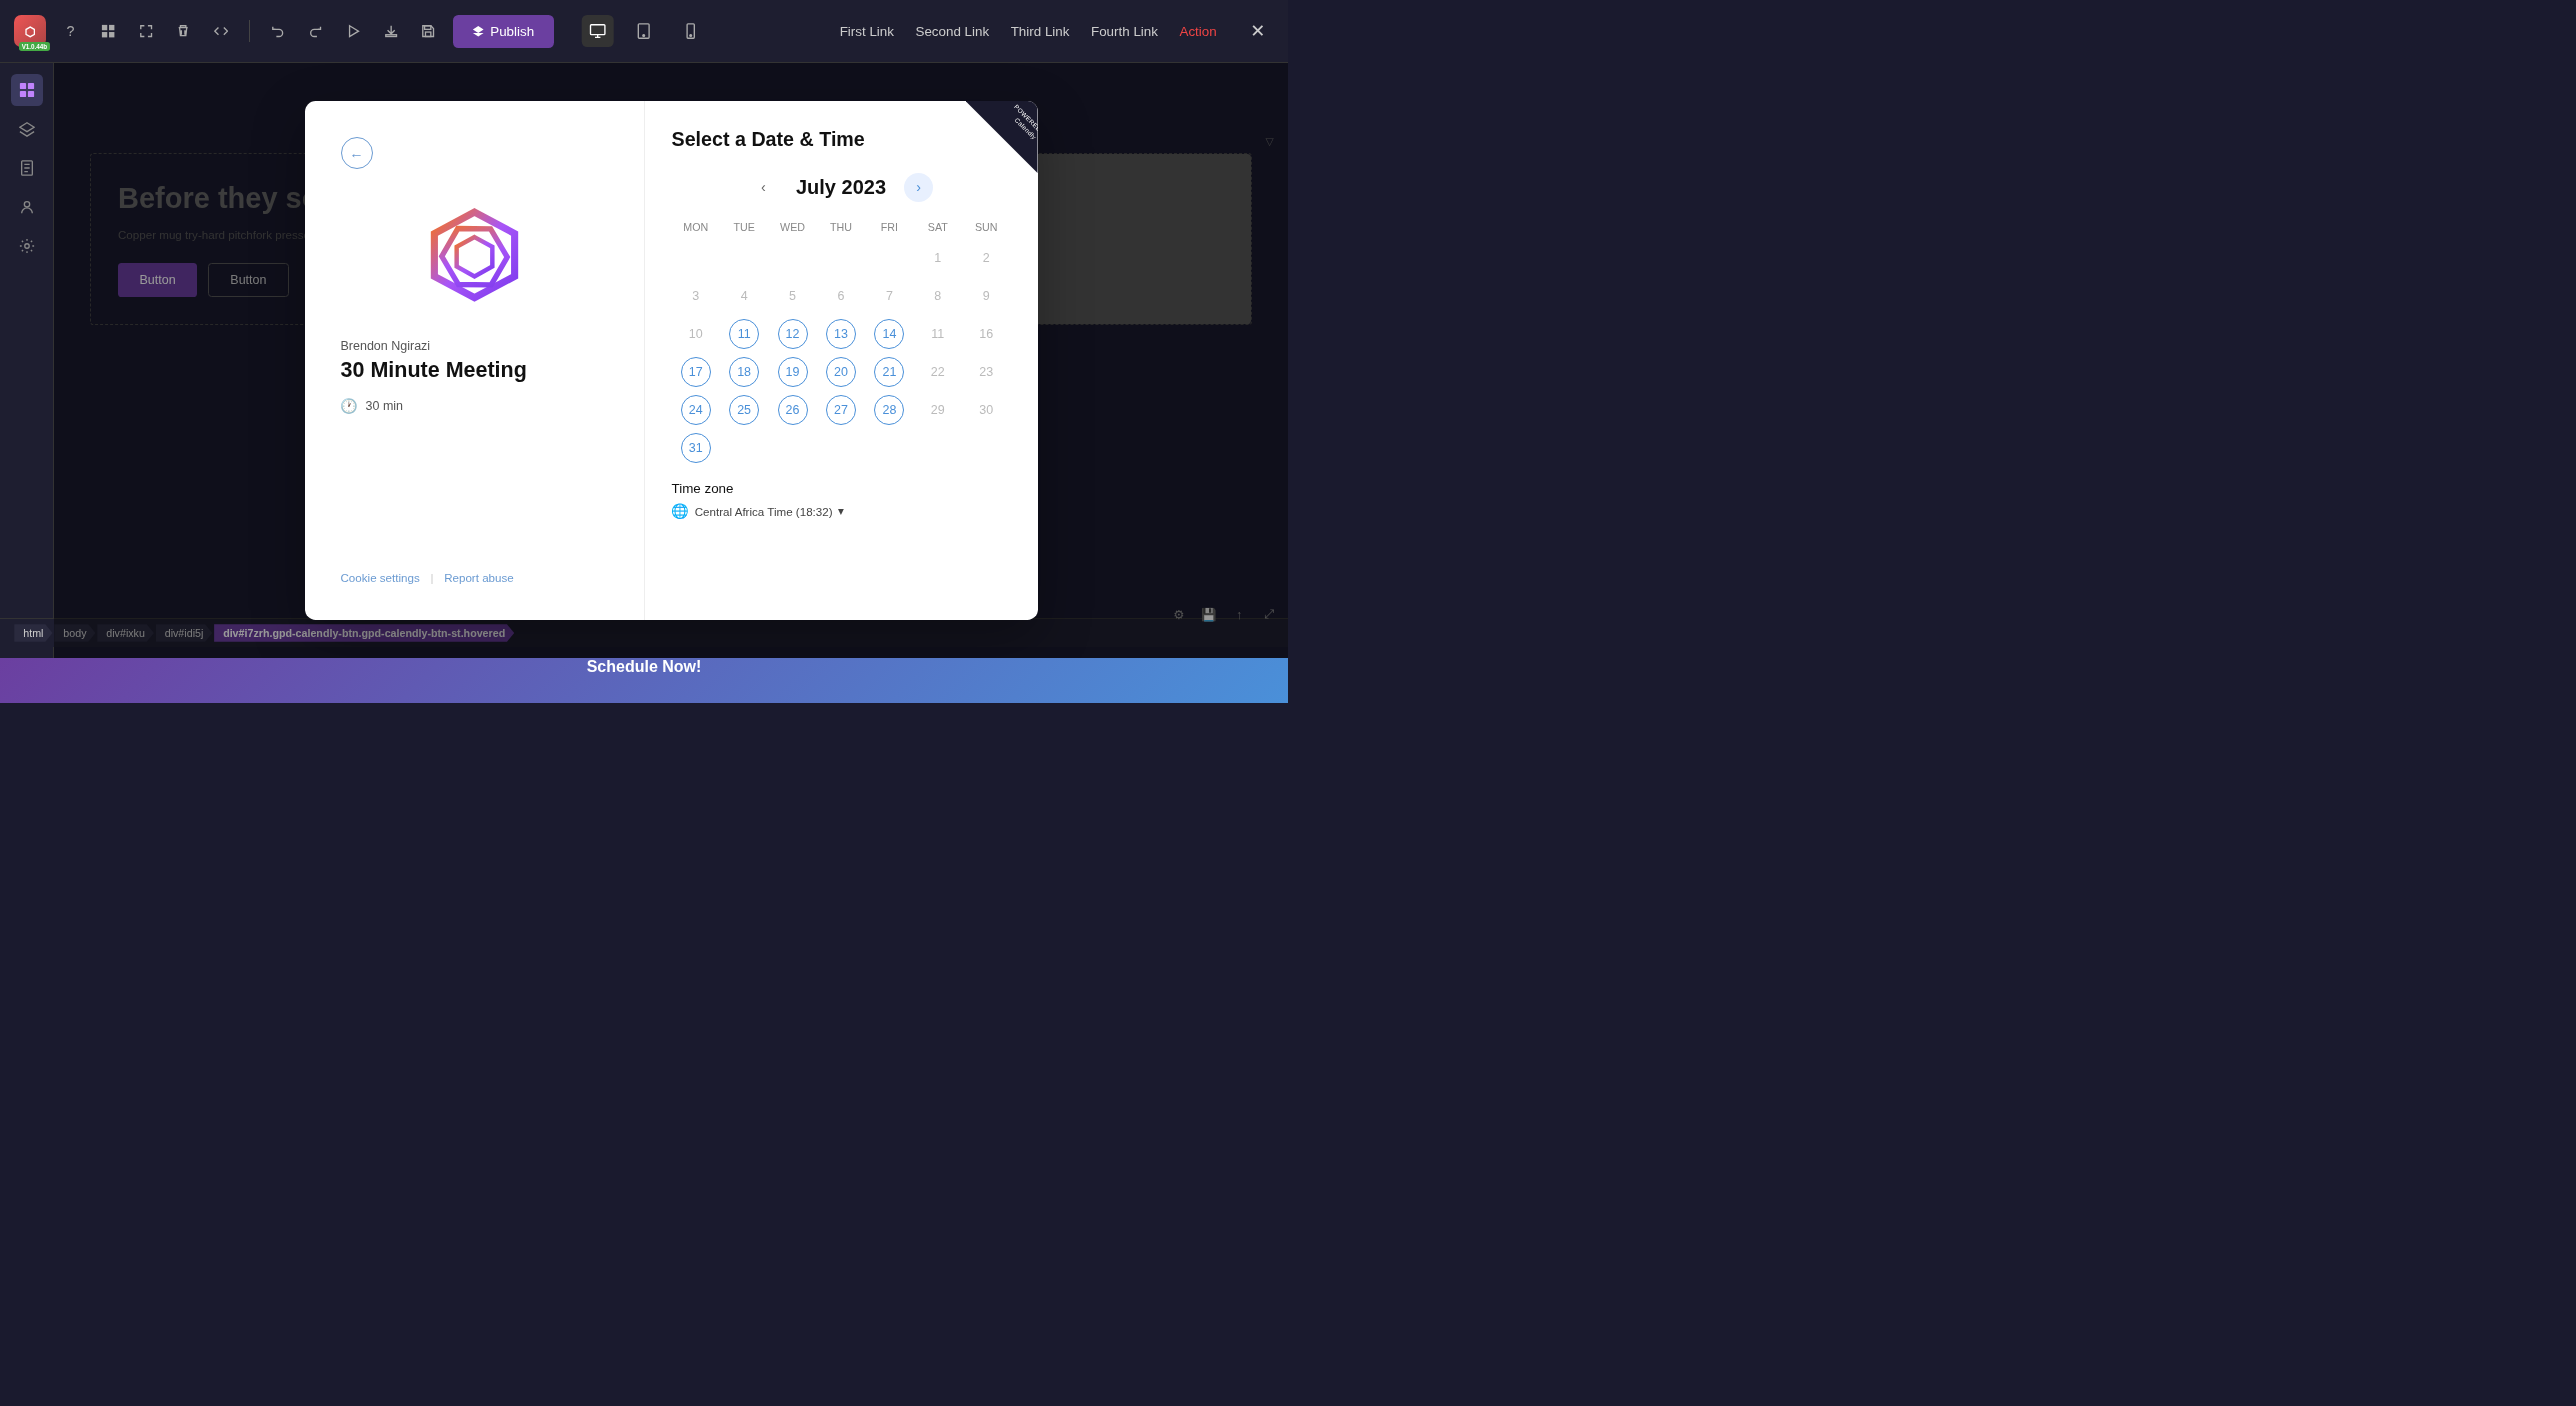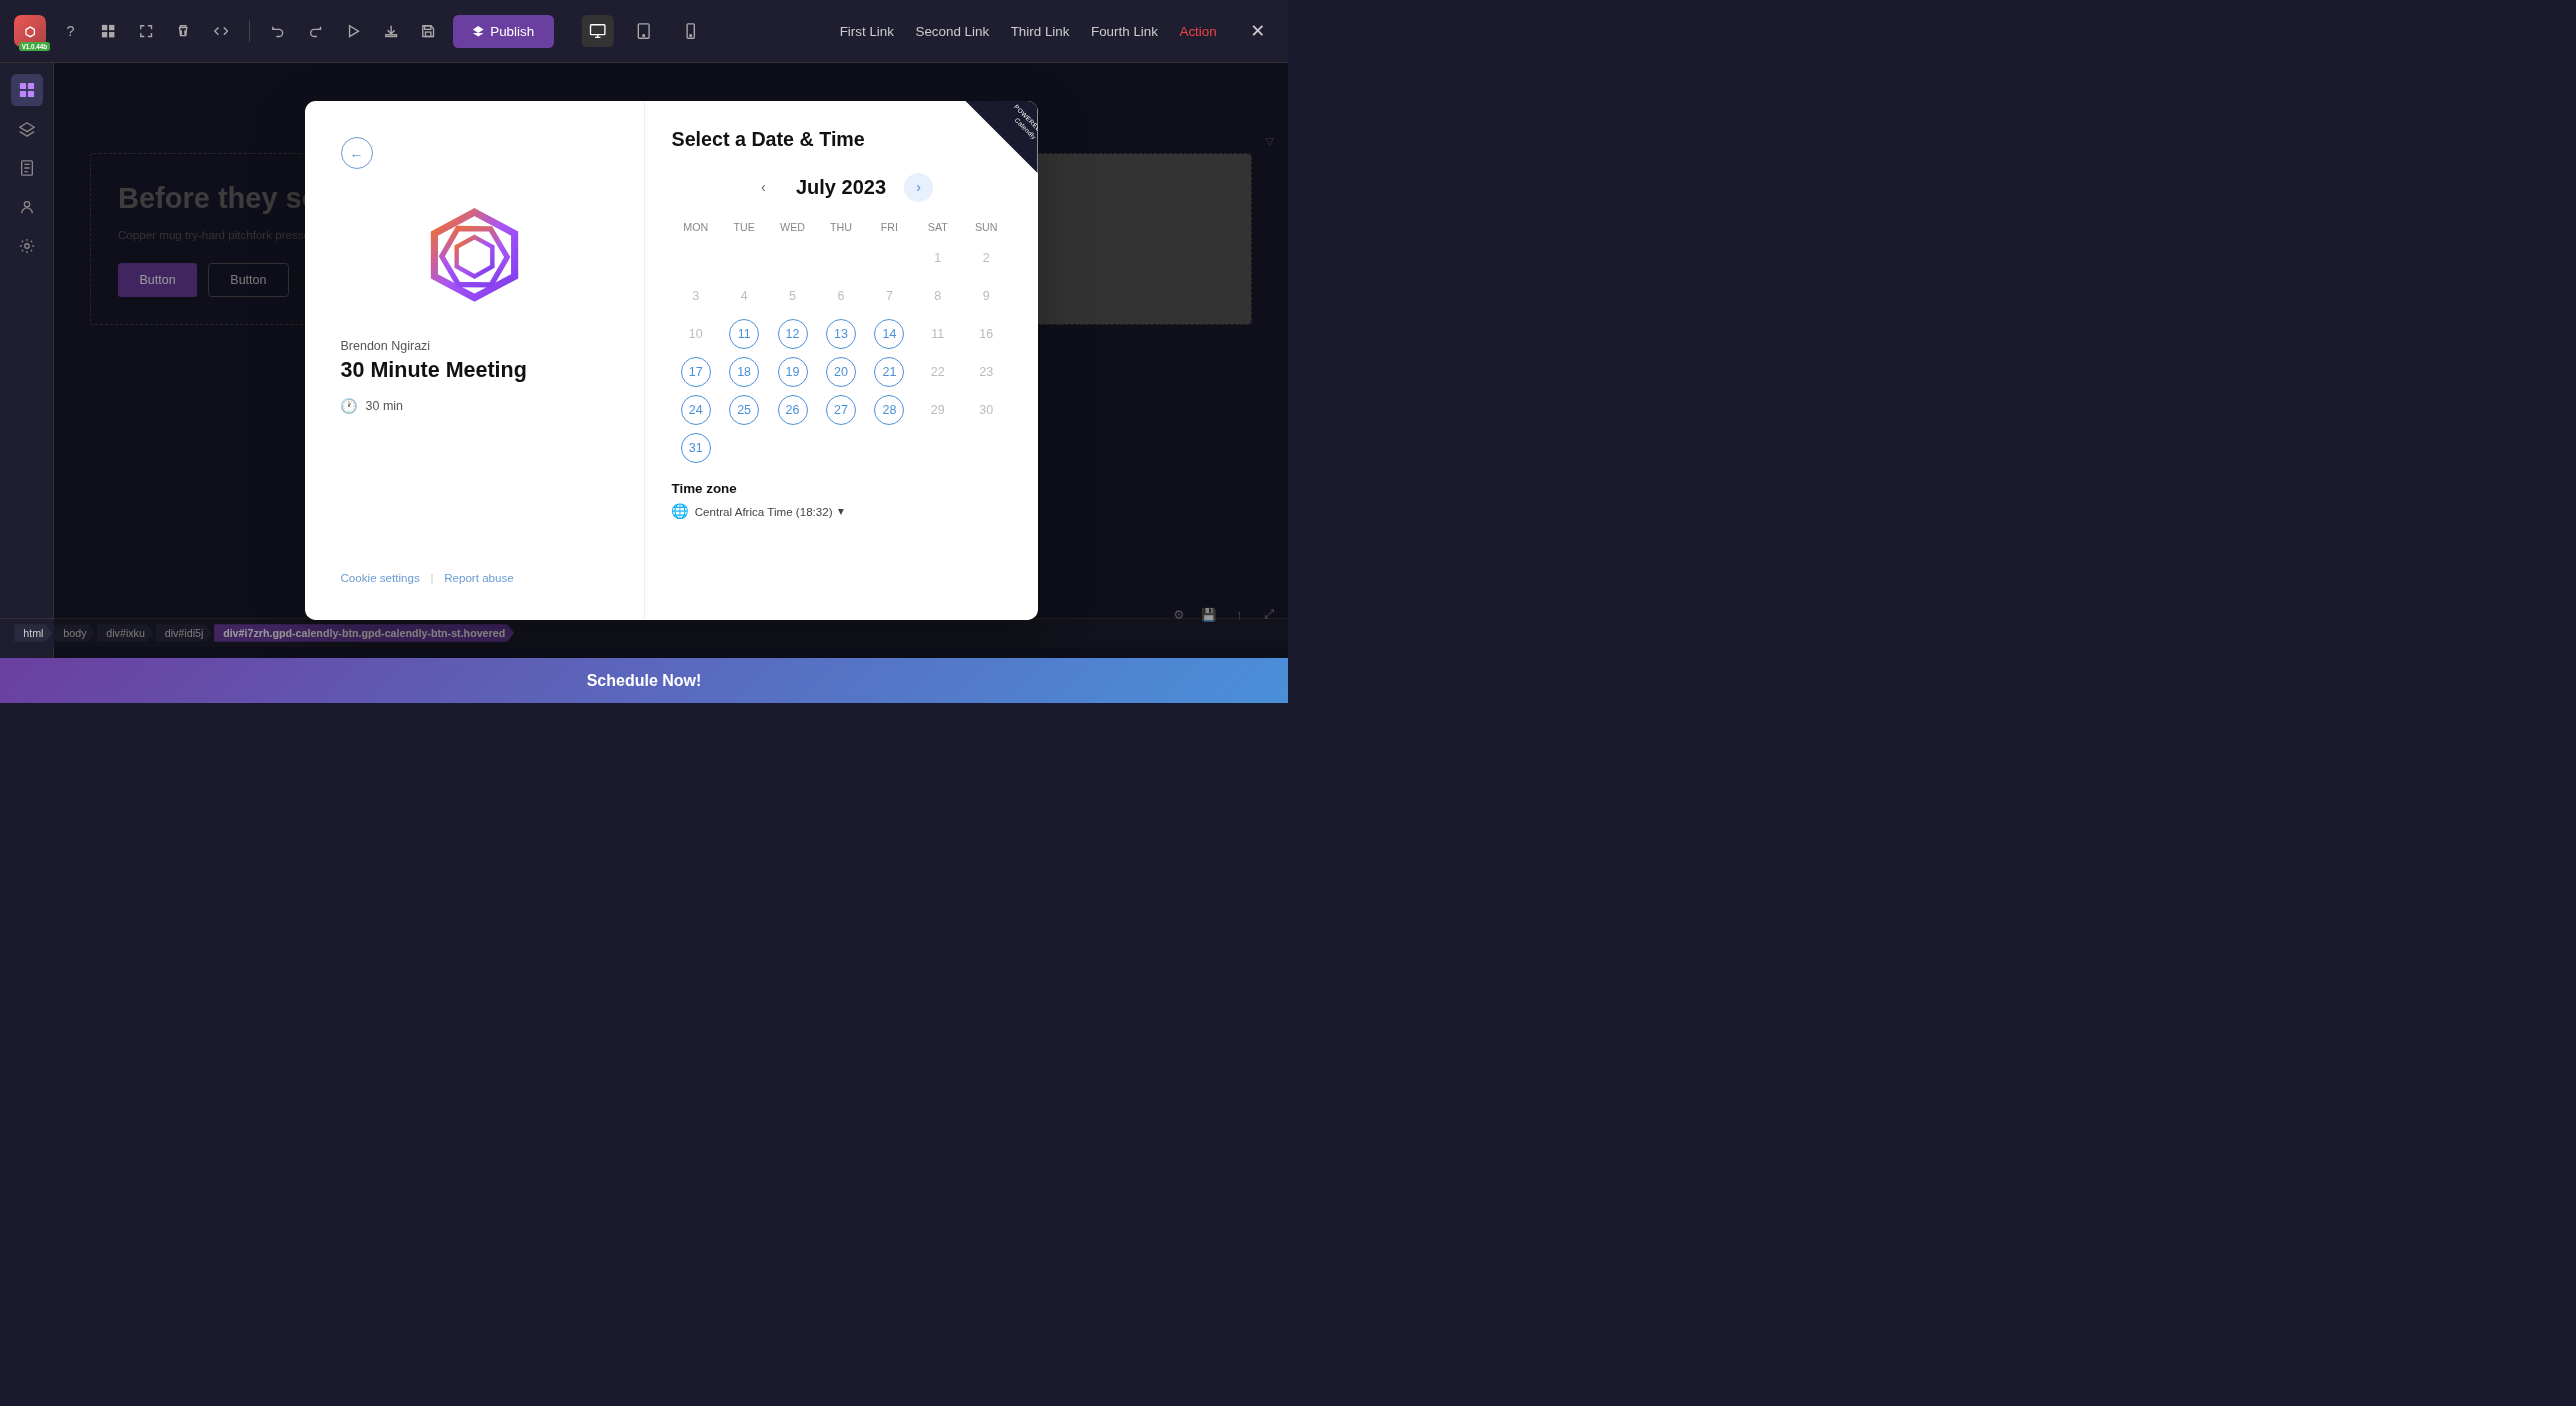--- a/index.html
+++ b/index.html
@@ -162,31 +162,31 @@
     }
     .cal-day {
       width: 30px; height: 30px; border-radius: 50%; display: inline-flex;
       align-items: center; justify-content: center; font-size: 12.5px; cursor: default;
       margin: auto;
     }
     .cal-day.available {
       color: #4a90d9; border: 1.8px solid #4a90d9; cursor: pointer; font-weight: 500;
     }
     .cal-day.unavailable { color: #bbb; }
-    .timezone-label { font-size: 13.4px; font-weight: 700; color: #111; margin-bottom: 7.2px; }
+    .timezone-label { font-size: 13.4px; font-weight: 400; color: #111; margin-bottom: 7.2px; }
     .timezone-select {
       display: flex; align-items: center; gap: 5.4px; cursor: pointer; color: #444; font-size: 11.6px;
     }
     .globe-icon { font-size: 14.3px; }
 
     
     .bottom-bar {
       position: absolute; bottom: 0; left: 0; right: 0; height: 45px;
       background: linear-gradient(135deg, #6b3fa0, #4a90d9);
-      display: flex; align-items: center; justify-content: center;
+      display: flex; justify-content: center;
       color: white; font-size: 16px; font-weight: 600; z-index: 100; cursor: pointer;
     }
 
     
     .breadcrumb-bar {
       position: absolute; bottom: 56px; left: 0; right: 0; height: 29px;
       background: #1e1e30; border-top: 0.9px solid #333;
       display: flex; align-items: center; padding: 0 14.3px; gap: 0; z-index: 90;
     }
     .breadcrumb-item {

